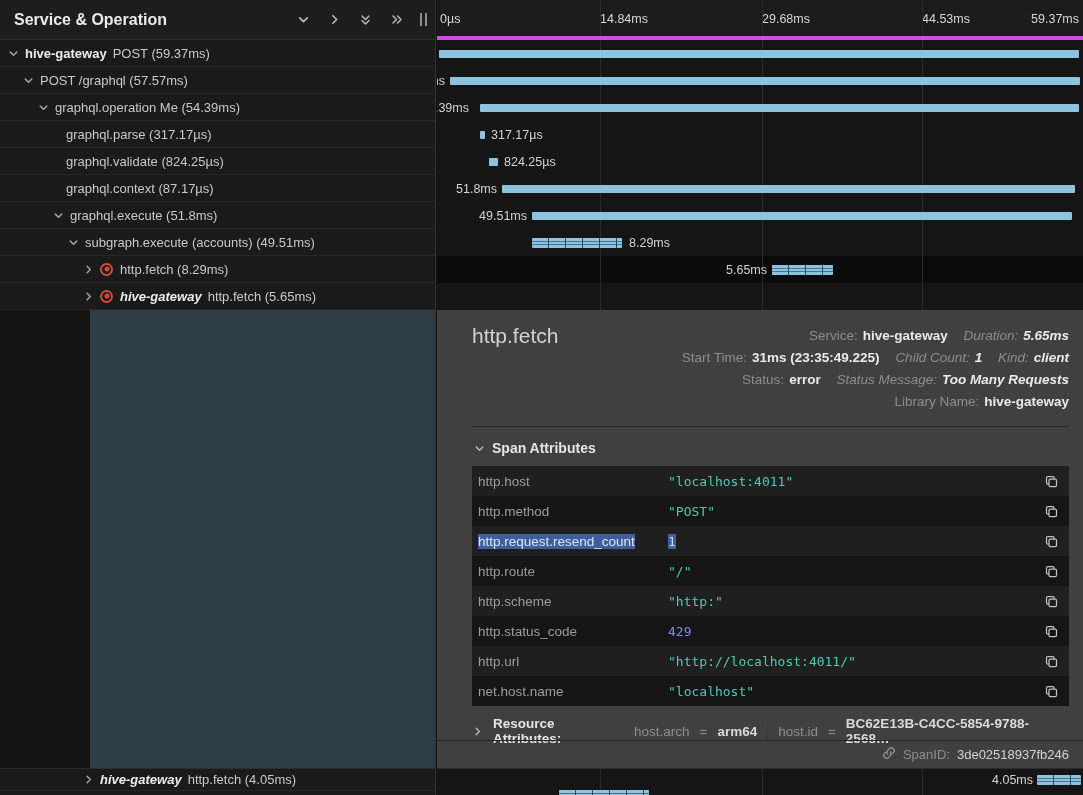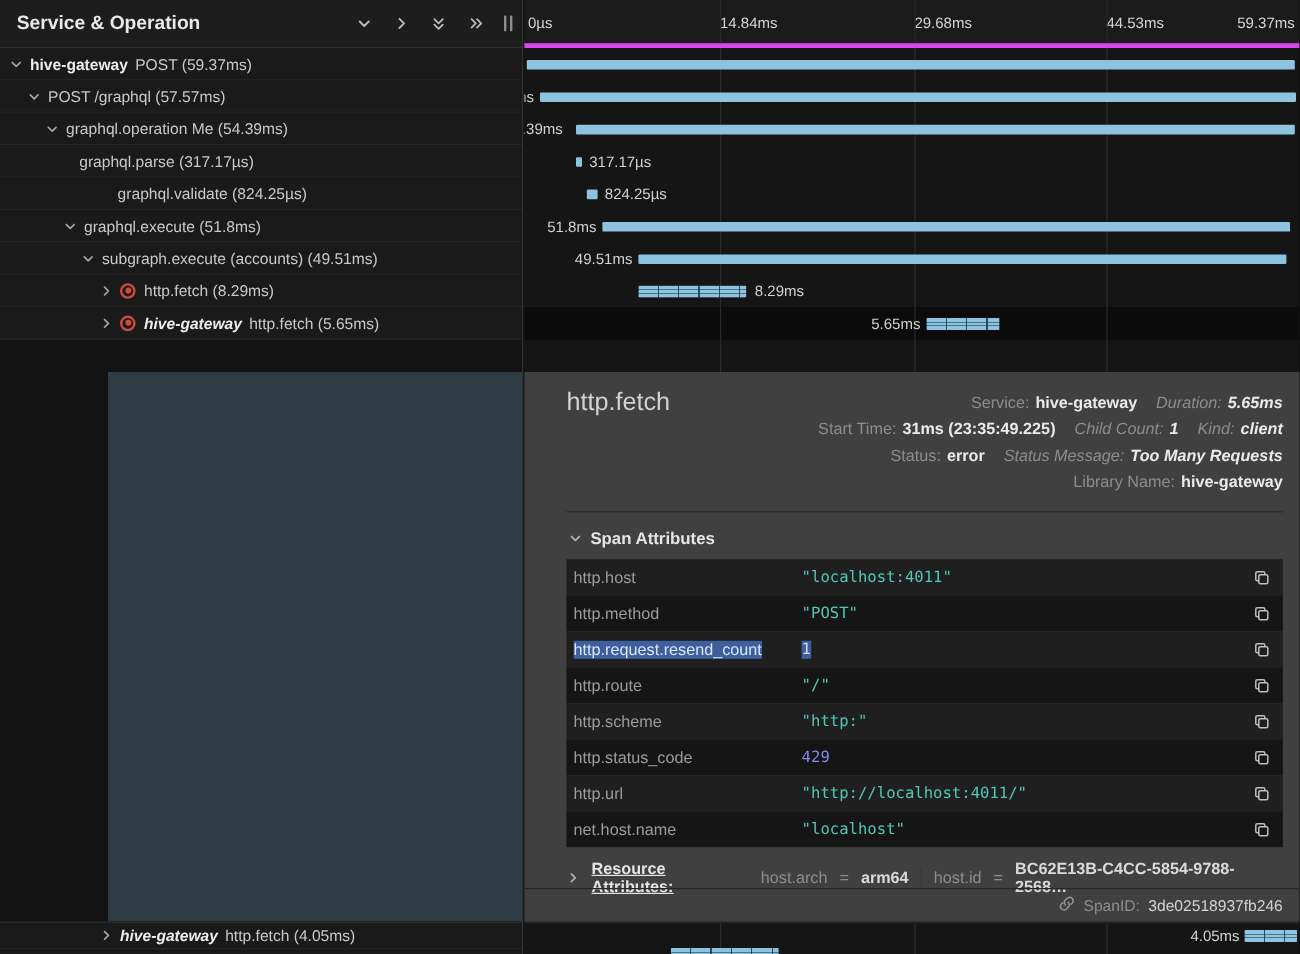--- a/index.html
+++ b/index.html
@@ -82,21 +82,21 @@
   .aval.str { color:#4fc9b4; }
   .aval.num { color:#8585f2; }
   .hl { background:#3d5f9e; color:#dce6fb;text-align:center; }
   .aval.num .hl, .aval.hl { background:#3d5f9e; color:#cfd9f7; }
   .acopy { margin-left:auto; background:none; border:none; color:#c0c0c0; cursor:pointer;
     display:flex; align-items:center; padding:2px; }
 
   .res { display:flex; align-items:center; gap:10px; height:30px; margin-top:10px;
     font-size:13.5px; cursor:pointer; }
   .res .chev { color:#b3b3b3; display:flex; }
-  .rtitle { font-weight:bold; color:#e5e5e5;text-decoration:underline; }
+  .rtitle { font-weight:bold; color:#e5e5e5; }
   .rkey { color:#8d8d8d; }
   .req { color:#8d8d8d; }
   .rval { color:#dadada; font-weight:bold; }
   .rsep { width:1px; height:16px; background:#3a3a3a; }
 
   .sid { position:absolute; bottom:0; left:0; width:100%; height:28px;
     border-top:1px solid #262626; display:flex; align-items:center; justify-content:flex-end;
     gap:7px; padding-right:14px; font-size:13px; }
   .sid .lbl { color:#8d8d8d; }
   .sid .val { color:#d2d2d2; }
@@ -159,22 +159,25 @@
         <span class="chev">
             <svg width="11" height="11" viewBox="0 0 12 12">
               <path d="M2.5 4.5 6 8l3.5-3.5" fill="none" stroke="currentColor" stroke-width="1.6" stroke-linecap="round" stroke-linejoin="round"></path>
             </svg>
           </span>
         <span class="lbl">graphql.operation Me (54.39ms)</span>
       </div>
       <div class="trow" style="padding-left:66px">
         <span class="lbl">graphql.parse (317.17µs)</span>
       </div>
-      <div class="trow" style="padding-left:98px">
+      <div class="trow" style="padding-left:66px">
         <span class="lbl">graphql.validate (824.25µs)</span>
+      </div>
+      <div class="trow" style="padding-left:66px">
+        <span class="lbl">graphql.context (87.17µs)</span>
       </div>
       <div class="trow" style="padding-left:53px">
         <span class="chev">
             <svg width="11" height="11" viewBox="0 0 12 12">
               <path d="M2.5 4.5 6 8l3.5-3.5" fill="none" stroke="currentColor" stroke-width="1.6" stroke-linecap="round" stroke-linejoin="round"></path>
             </svg>
           </span>
         <span class="lbl">graphql.execute (51.8ms)</span>
       </div>
       <div class="trow" style="padding-left:68px">

